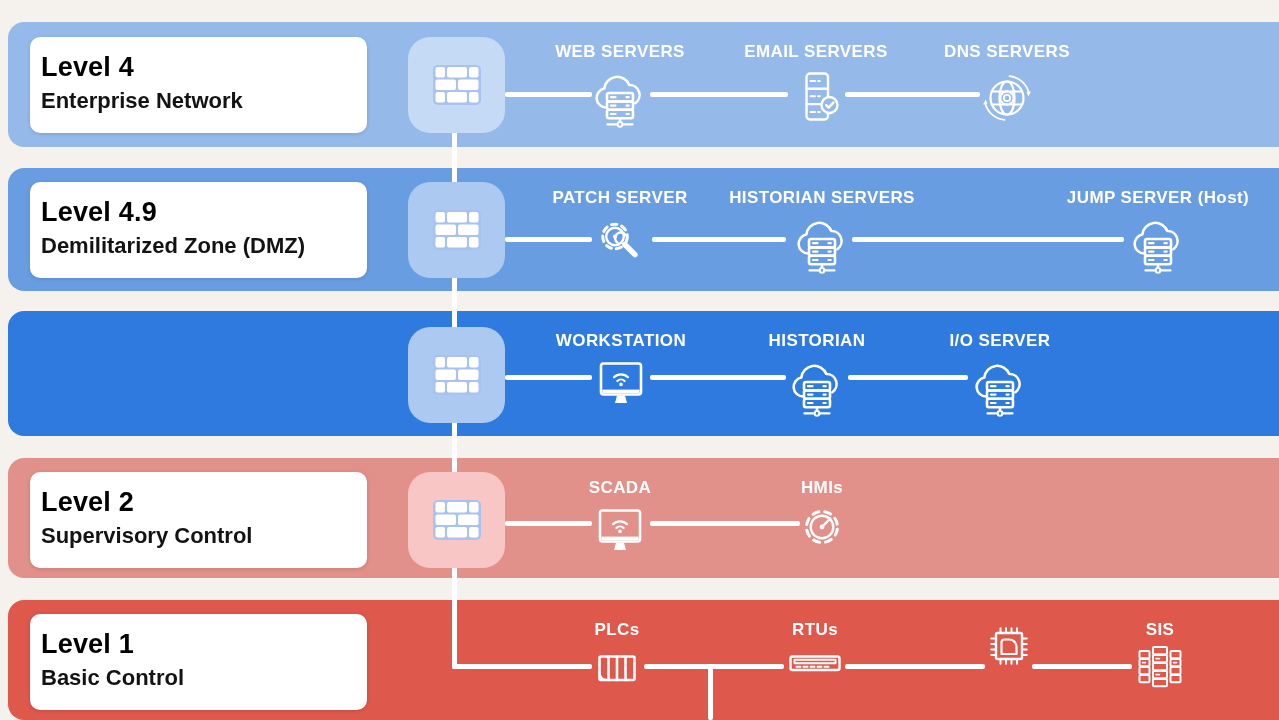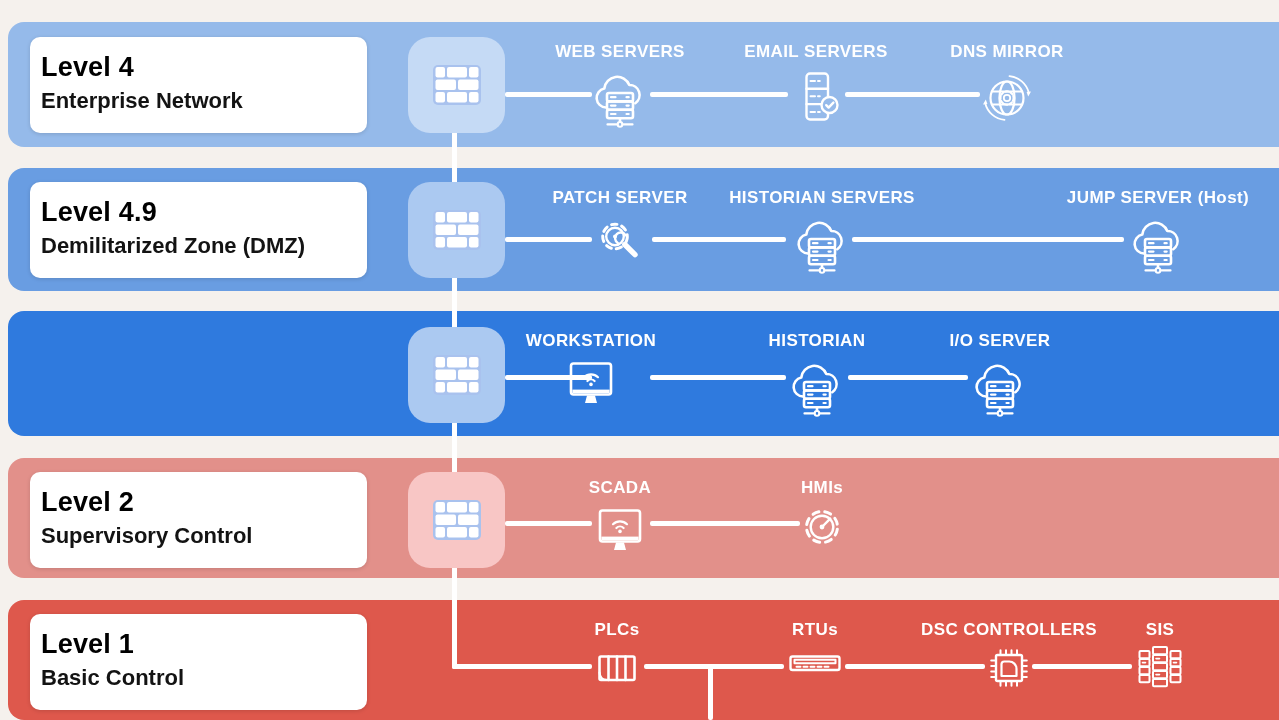--- a/index.html
+++ b/index.html
@@ -95,21 +95,21 @@
           <rect x="21" y="44.8" width="26" height="8.4" rx="2"></rect>
         <path d="M25 32.2h4.5M25 40.6h4.5M25 49h4.5" stroke-width="2.2"></path>
         <path d="M40.5 32.2h2.2M40.5 40.6h2.2M40.5 49h2.2" stroke-width="2.2"></path>
         <path d="M34 53.2v3.6"></path>
           <circle cx="34" cy="59.4" r="2.3" stroke-width="2"></circle>
           <path d="M21.5 59.4h9.9M36.6 59.4h9.9" stroke-width="2.2"></path>
       </svg>
     </div>
 
     <div class="device" style="left:1007px;top:41px">
-      <div class="dlabel">DNS MIRROR</div>
+      <div class="dlabel">DNS SERVERS</div>
       <svg width="64" height="64" viewBox="0 0 64 64" fill="none" stroke="#fff" stroke-width="2.2" stroke-linecap="round" stroke-linejoin="round">
         <circle cx="32" cy="33" r="16.5"></circle>
         <ellipse cx="32" cy="33" rx="7.6" ry="16.5"></ellipse>
         <path d="M17 26.5h30M17 39.5h30"></path>
         <circle cx="32" cy="33" r="6.6" stroke-dasharray="2.8 2.1"></circle>
         <circle cx="32" cy="33" r="3.2" stroke-width="1.8"></circle>
         <path d="M34.5 11.2A22 22 0 0 1 53.8 27.8" stroke-width="1.8"></path>
         <polygon points="56,26.5 53.2,31.5 51.6,26.9" fill="#fff" stroke="none"></polygon>
         <path d="M29.5 54.8A22 22 0 0 1 10.2 38.2" stroke-width="1.8"></path>
         <polygon points="8,39.5 10.8,34.5 12.4,39.1" fill="#fff" stroke="none"></polygon>
@@ -188,21 +188,21 @@
           <rect x="14" y="2" width="20" height="10.5" rx="2" fill="#fff"></rect>
           <rect x="36" y="2" width="9.5" height="10.5" rx="2" fill="#fff"></rect>
         <rect x="2.5" y="14.5" width="20.5" height="10.5" rx="2" fill="#fff"></rect>
           <rect x="25" y="14.5" width="20.5" height="10.5" rx="2" fill="#fff"></rect>
         <rect x="2.5" y="27" width="9.5" height="10.5" rx="2" fill="#fff"></rect>
           <rect x="14" y="27" width="20" height="10.5" rx="2" fill="#fff"></rect>
           <rect x="36" y="27" width="9.5" height="10.5" rx="2" fill="#fff"></rect>
       </svg>
     </div>
 
-    <div class="device" style="left:591px;top:330px">
+    <div class="device" style="left:621px;top:330px">
       <div class="dlabel">WORKSTATION</div>
       <svg width="64" height="56" viewBox="0 0 64 56" fill="none" stroke="#fff" stroke-width="2.6" stroke-linecap="round" stroke-linejoin="round" style="margin-top:0">
         <rect x="12" y="11.5" width="40" height="31" rx="2.5"></rect>
         <rect x="13.4" y="37.6" width="37.2" height="3.6" fill="#fff" stroke="none"></rect>
         <path d="M25 25.2a9.9 9.9 0 0 1 14 0M28.4 29a5.1 5.1 0 0 1 7.2 0" stroke-width="2.2"></path>
         <circle cx="32" cy="32.4" r="1.8" fill="#fff" stroke="none"></circle>
         <path d="M28 43.5 26 51h12l-2-7.5z" fill="#fff" stroke="none"></path>
       </svg>
     </div>
 
@@ -298,21 +298,20 @@
     <div class="device" style="left:815px;top:619px">
       <div class="dlabel">RTUs</div>
       <svg width="64" height="44" viewBox="0 0 64 44" fill="none" stroke="#fff" stroke-width="2.4" stroke-linecap="round" stroke-linejoin="round">
         <rect x="7.5" y="13.5" width="49" height="13.5" rx="2"></rect>
         <rect x="11.5" y="16.7" width="41" height="3.6" stroke-width="2"></rect>
         <path d="M13.5 23.8h4M20.5 23.8h4M27.5 23.8h4M34.5 23.8h4M41.5 23.8h4" stroke-width="2"></path>
       </svg>
     </div>
 
     <div class="device" style="left:1009px;top:619px">
-      <div class="dlabel">DSC CONTROLLERS</div>
       <svg width="64" height="60" viewBox="0 0 64 60" fill="none" stroke="#fff" stroke-width="2.4" stroke-linecap="round" stroke-linejoin="round" style="margin-top:-3px">
         <rect x="19" y="17" width="26" height="26" rx="1.5"></rect>
         <path d="M24.5 38V26.2a2.7 2.7 0 0 1 2.7-2.7h5a7.3 7.3 0 0 1 7.3 7.3V38Z" stroke-width="2.2"></path>
         <path d="M23.5 17v-4.8M29 17v-4.8M34.5 17v-4.8M40 17v-4.8" stroke-width="2"></path>
         <path d="M23.5 43v4.8M29 43v4.8M34.5 43v4.8M40 43v4.8" stroke-width="2"></path>
         <path d="M19 22.5h-4.8M19 28h-4.8M19 33.5h-4.8M19 39h-4.8" stroke-width="2"></path>
         <path d="M45 22.5h4.8M45 28h4.8M45 33.5h4.8M45 39h4.8" stroke-width="2"></path>
       </svg>
     </div>
 

